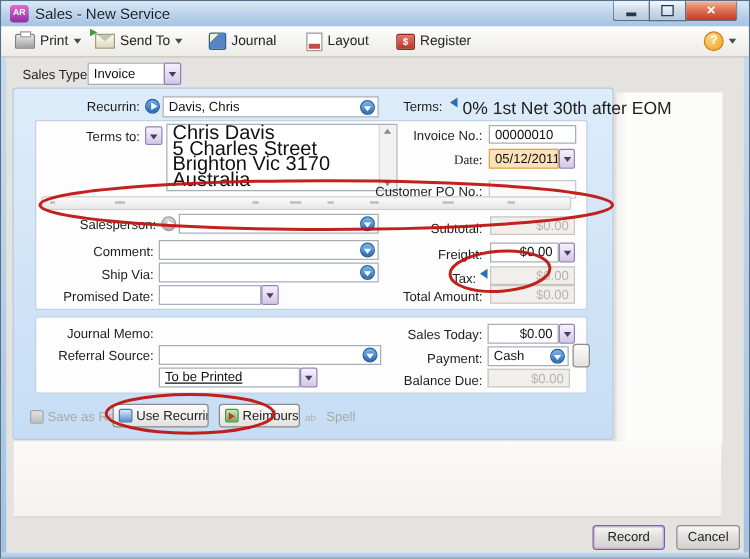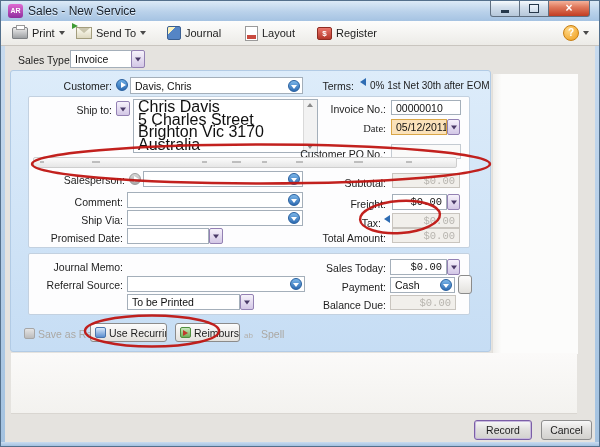--- a/index.html
+++ b/index.html
@@ -48,21 +48,21 @@
               text-align:center;line-height:11px;}
   .i-register::after{content:"$";}
   .i-help{width:14px;height:14px;border-radius:50%;border:1px solid #c87f12;
           background:radial-gradient(circle at 35% 30%,#ffd887,#ef9c19);text-align:center;}
   .i-help::after{content:"?";color:#fff;font-size:10px;font-weight:bold;line-height:14px;}
   
   .lbl{position:absolute;font-size:10.5px;color:#1d1d1d;line-height:12px;text-align:right;white-space:nowrap;z-index:6;}
   .fld{position:absolute;background:#fff;border:1px solid #a4afba;box-sizing:border-box;
        font-size:10.5px;color:#101010;display:flex;align-items:center;padding:0 4px;z-index:6;white-space:nowrap;overflow:hidden;}
   .fld.dis{background:#f1efeb;border-color:#c9c5bf;color:#b7b4ae;}
-  .fld.amt{justify-content:flex-end;font-family:Liberation Mono, monospace;}
+  .fld.amt{justify-content:flex-end;}
   .ddc{position:absolute;right:2px;top:50%;transform:translateY(-50%);width:12px;height:12px;border-radius:50%;
        background:linear-gradient(#7cb7ea,#2e6cb3);border:1px solid #265e9e;box-sizing:border-box;}
   .ddc::after{content:"";position:absolute;left:2px;top:4px;border-left:3px solid transparent;border-right:3px solid transparent;border-top:4px solid #fff;}
   .zarr{position:absolute;width:12px;height:12px;border-radius:50%;box-sizing:border-box;
         background:linear-gradient(#6aace4,#2e6cb3);border:1px solid #265e9e;z-index:6;}
   .zarr::after{content:"";position:absolute;left:4px;top:2px;border-top:3px solid transparent;border-bottom:3px solid transparent;border-left:5px solid #fff;}
   .zarr.off{background:linear-gradient(#d8d8d8,#ababab);border-color:#9b9b9b;}
   .pdd{position:absolute;background:linear-gradient(#f6f2fb,#d3c7e6);border:1px solid #9381b3;border-radius:2px;box-sizing:border-box;z-index:6;}
   .pdd::after{content:"";position:absolute;left:50%;top:50%;transform:translate(-50%,-35%);
               border-left:3px solid transparent;border-right:3px solid transparent;border-top:4px solid #4a3a68;}
@@ -161,33 +161,33 @@
   <div class="lbl" style="left:18px;top:54px;width:48px;text-align:left;">Sales Type:</div>
   <div class="fld" style="left:70px;top:50px;width:62px;height:18px;">
     <span>Invoice</span>
   </div>
   <div class="pdd" style="left:131px;top:50px;width:14px;height:18px;"></div>
 
   <div class="bluepanel"></div>
   <div class="rightpanel"></div>
   <div class="bottompanel"></div>
 
-  <div class="lbl" style="left:30px;top:80px;width:82px;">Customer:</div>
+  <div class="lbl" style="left:30px;top:80px;width:82px;">Recurrin:</div>
   <div class="zarr" style="left:116px;top:79px;"></div>
   <div class="fld" style="left:130px;top:77px;width:173px;height:17px;">
     <span>Davis, Chris</span>
     <span class="ddc"></span>
   </div>
   <div class="lbl" style="left:314px;top:80px;width:40px;">Terms:</div>
   <div class="larr" style="left:360px;top:78px;"></div>
-  <div class="static" style="left:370px;top:80px;font-size:10px;">0% 1st Net 30th after EOM</div>
+  <div class="static" style="left:370px;top:80px;font-size:14px;">0% 1st Net 30th after EOM</div>
 
   <div class="wpanel" style="left:28px;top:96px;width:442px;height:152px;"></div>
 
-  <div class="lbl" style="left:52px;top:104px;width:60px;">Ship to:</div>
+  <div class="lbl" style="left:52px;top:104px;width:60px;">Terms to:</div>
   <div class="pdd" style="left:116px;top:101px;width:14px;height:15px;"></div>
   <div class="shipbox">
     <div>Chris Davis</div>
     <div>5 Charles Street</div>
     <div>Brighton  Vic  3170</div>
     <div>Australia</div>
     <div class="sbar">
         <span class="up"></span>
         <span class="dn"></span>
       </div>
@@ -266,21 +266,21 @@
   <div class="wpanel" style="left:28px;top:253px;width:442px;height:62px;"></div>
 
   <div class="lbl" style="left:40px;top:261px;width:83px;">Journal Memo:</div>
 
   <div class="lbl" style="left:40px;top:279px;width:83px;">Referral Source:</div>
   <div class="fld" style="left:127px;top:276px;width:178px;height:16px;">
     <span></span>
     <span class="ddc"></span>
   </div>
 
-  <div class="fld" style="left:127px;top:294px;width:113px;height:16px;">
+  <div class="fld" style="left:127px;top:294px;width:113px;height:16px;text-decoration:underline;">
     <span>To be Printed</span>
   </div>
   <div class="pdd" style="left:240px;top:294px;width:14px;height:16px;"></div>
 
   <div class="lbl" style="left:320px;top:262px;width:66px;">Sales Today:</div>
   <div class="fld amt" style="left:390px;top:259px;width:57px;height:16px;">
     <span>$0.00</span>
   </div>
   <div class="pdd" style="left:447px;top:259px;width:13px;height:16px;"></div>
 

